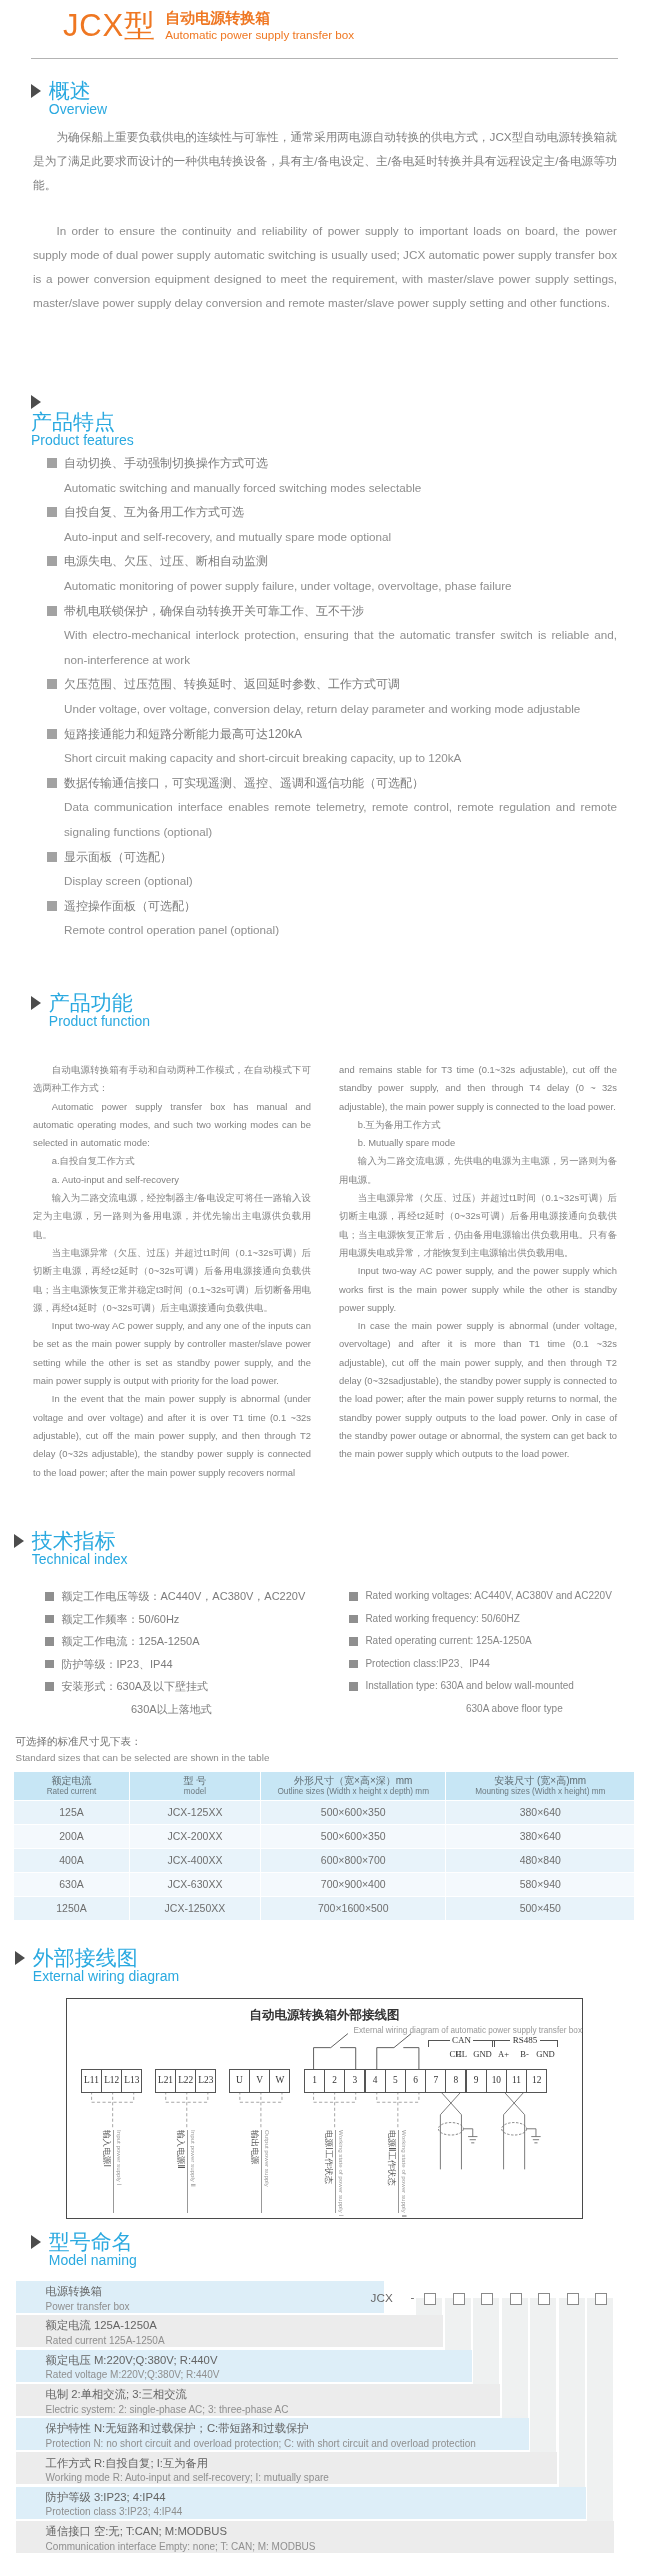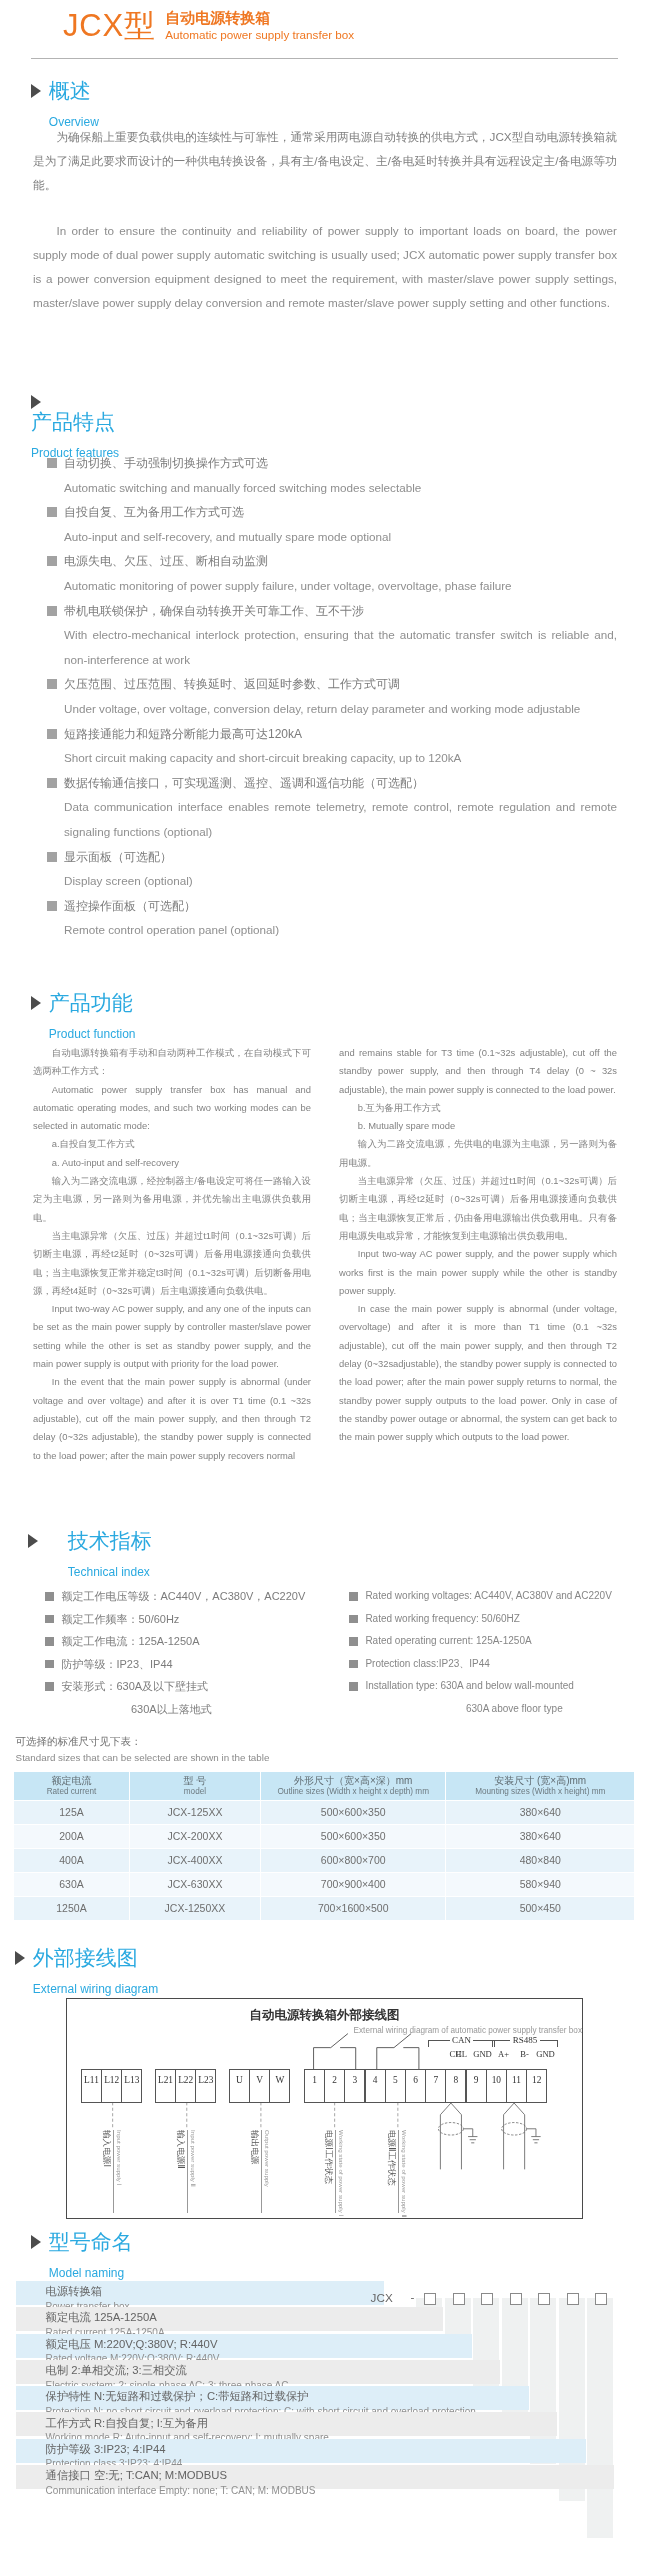--- a/index.html
+++ b/index.html
@@ -12,35 +12,35 @@
   .title-block{margin-left:9.4px;margin-top:1.6px;}
   .title-zh{font-size:15px;font-weight:bold;line-height:17px;}
   .title-en{font-size:11.7px;line-height:15px;margin-top:0.8px;}
   .orange{color:#ef7722;}
   .hrule{position:absolute;top:58px;left:31px;right:30px;border-top:0.8px solid #b3b3b3;}
   
   .sec{position:absolute;display:flex;}
   .tri{width:0;height:0;border-left:10px solid #4c4c4c;border-top:7px solid transparent;
        border-bottom:7px solid transparent;margin:5.5px 7.8px 0 0;}
   .sec-zh{font-size:21px;line-height:25px;color:#2aa9e0;}
-  .sec-en{font-size:12px;line-height:13.3px;color:#2aa9e0;margin-top:13px;}
+  .sec-en{font-size:14px;line-height:13.3px;color:#2aa9e0;margin-top:0;}
   
   .para{position:absolute;left:33px;right:31px;font-size:11.7px;line-height:24px;
         text-align:justify;text-indent:2em;}
   .zh-para{color:#7f7f7f;}
   .en-para{color:#8d8d8d;}
   
   .feat-list{position:absolute;top:451px;left:47px;right:31px;}
   .feat-item{position:relative;padding-left:17px;}
   .feat-item .sq{position:absolute;left:0;top:7px;width:10px;height:10px;background:#a2a2a2;}
   .feat-zh{font-size:12px;line-height:24.6px;color:#7c7c7c;}
   .feat-en{font-size:11.7px;line-height:24.6px;color:#8f8f8f;text-align:justify;}
   
   .cols{position:absolute;top:1044px;left:33px;right:31px;display:flex;gap:28px;}
-  .fcol{flex:1;}
+  .fcol{flex:1;margin-top:17px;}
   .fcol p{margin:0;font-size:9.4px;line-height:18.3px;text-align:justify;text-indent:2em;color:#828282;}
   .fcol p.no-indent{text-indent:0;}
   
   .tech-cols{position:absolute;top:1585px;left:45px;right:28px;display:flex;}
   .tech-col{position:relative;}
   .tech-col.left{width:304px;}
   .tech-col.right{flex:1;}
   .ti{position:relative;padding-left:16.4px;line-height:22.6px;}
   .ti .sq2{position:absolute;left:0;top:7px;width:8.6px;height:8.6px;background:#8f8f8f;}
   .tech-col.left .ti{font-size:11px;color:#7c7c7c;}
@@ -68,33 +68,33 @@
             font-size:12.5px;font-weight:bold;color:#333;}
   .dg-sub{position:absolute;top:26.5px;left:0;right:0;text-align:right;font-size:8.2px;color:#999;
           font-family:"Liberation Sans","DejaVu Sans",sans-serif;}
   .bracket{position:absolute;top:36px;display:flex;align-items:flex-start;height:11px;
            font-size:9px;color:#333;}
   .bracket .bl{flex:1;height:6.2px;border-top:0.8px solid #555;border-left:0.8px solid #555;margin-top:4.7px;}
   .bracket .br{flex:1;height:6.2px;border-top:0.8px solid #555;border-right:0.8px solid #555;margin-top:4.7px;}
   .bracket .btxt{padding:0 2.3px;line-height:11px;}
   .pin-label{position:absolute;top:50px;width:21px;text-align:center;font-size:8.6px;color:#333;}
   .tgroup{position:absolute;top:70px;display:flex;}
-  .tcell{box-sizing:border-box;width:21px;height:34px;border:0.8px solid #555;margin-left:-0.8px;
+  .tcell{box-sizing:border-box;width:21px;height:24px;border:0.8px solid #555;margin-left:-0.8px;
          text-align:center;line-height:20px;font-size:9.4px;color:#333;background:#fff;}
   .tgroup .tcell:first-child{margin-left:0;}
   .glabel{position:absolute;top:131px;display:flex;flex-direction:column;width:83px;
           transform:rotate(90deg);transform-origin:0 0;
           font-family:"Liberation Sans","DejaVu Sans",sans-serif;}
   .glabel .g-en{font-size:6.2px;color:#9a9a9a;line-height:10px;white-space:nowrap;}
   .glabel .g-zh{font-size:8.6px;color:#555;line-height:11.7px;white-space:nowrap;
                 border-top:0.8px solid #999;padding-top:0.8px;}
   
   .ladder{position:absolute;top:2281px;left:15.6px;width:603px;}
   .strip{position:absolute;width:26.5px;background:#eff1f1;z-index:0;}
-  .nrow{position:relative;z-index:1;height:24px;margin-bottom:2.3px;padding:3.1px 0 0 30px;
+  .nrow{position:relative;z-index:1;height:32px;margin-bottom:2.3px;padding:3.1px 0 0 30px;
         box-sizing:border-box;}
   .nrow.blue{background:#ddeef8;}
   .nrow.gray{background:#ececec;}
   .n-zh{font-size:11.3px;color:#646464;line-height:15.6px;}
   .n-en{font-size:10px;color:#8f8f8f;line-height:13.3px;}
   .code-head{position:absolute;z-index:2;top:0;left:0;right:0;height:34px;}
   .code-prefix{position:absolute;top:10px;left:355px;font-size:11.7px;color:#666;}
   .code-sep{position:absolute;top:9.4px;left:395px;font-size:11.7px;color:#666;}
   .code-box{position:absolute;top:11.7px;width:10px;height:10px;border:0.8px solid #8a8a8a;background:#fff;}
 </style>
@@ -197,21 +197,21 @@
       <p class="no-indent">and remains stable for T3 time (0.1~32s adjustable), cut off the standby power supply, and then through T4 delay (0 ~ 32s adjustable), the main power supply is connected to the load power.</p>
       <p>b.互为备用工作方式</p>
       <p>b. Mutually spare mode</p>
       <p>输入为二路交流电源，先供电的电源为主电源，另一路则为备用电源。</p>
       <p>当主电源异常（欠压、过压）并超过t1时间（0.1~32s可调）后切断主电源，再经t2延时（0~32s可调）后备用电源接通向负载供电；当主电源恢复正常后，仍由备用电源输出供负载用电。只有备用电源失电或异常，才能恢复到主电源输出供负载用电。</p>
       <p>Input two-way AC power supply, and the power supply which works first is the main power supply while the other is standby power supply.</p>
       <p>In case the main power supply is abnormal (under voltage, overvoltage) and after it is more than T1 time (0.1 ~32s adjustable), cut off the main power supply, and then through T2 delay (0~32sadjustable), the standby power supply is connected to the load power; after the main power supply returns to normal, the standby power supply outputs to the load power. Only in case of the standby power outage or abnormal, the system can get back to the main power supply which outputs to the load power.</p>
     </div>
 </div>
 
-<div class="sec" style="top:1528px;left:28px;gap:22px;">
+<div class="sec" style="top:1528px;left:14px;">
   <span class="tri"></span>
   <div>
     <div class="sec-zh">技术指标</div>
     <div class="sec-en">Technical index</div>
   </div>
 </div>
 <div class="tech-cols">
   <div class="tech-col left" id="tech-left">
       <div class="ti"><span class="sq2"></span><span>额定工作电压等级：AC440V，AC380V，AC220V</span></div>
       <div class="ti"><span class="sq2"></span><span>额定工作频率：50/60Hz</span></div>

